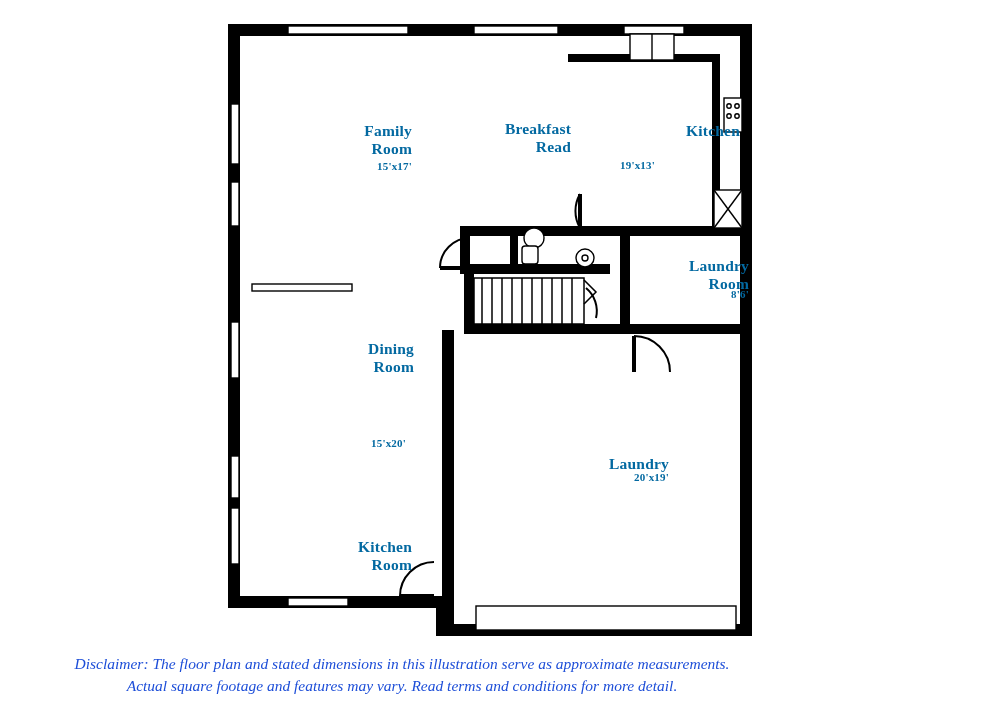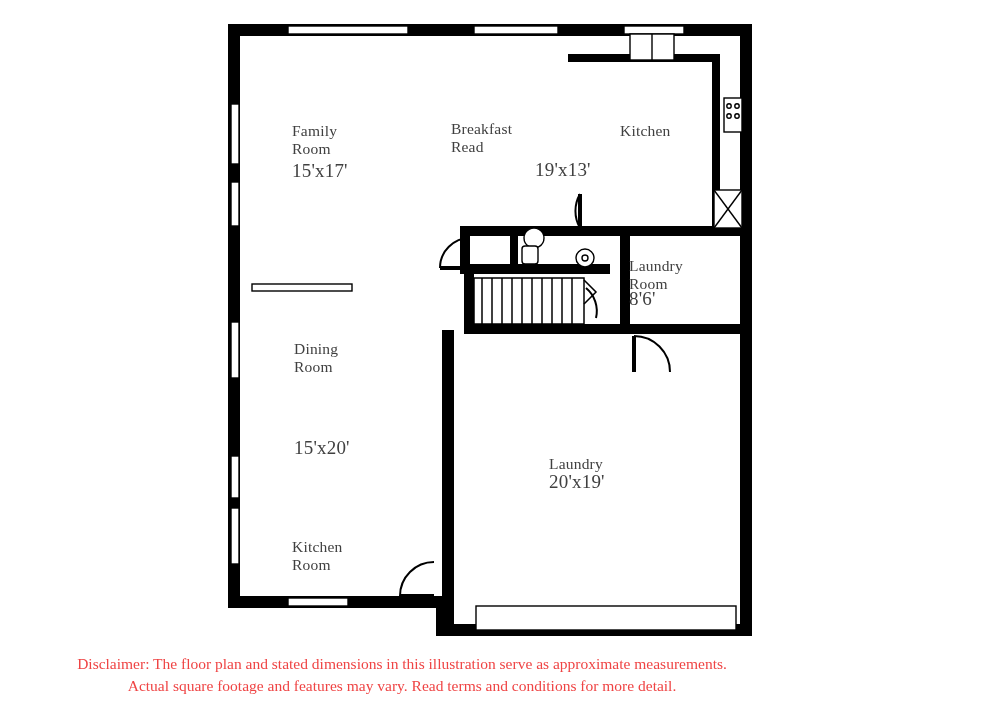--- a/index.html
+++ b/index.html
@@ -15,41 +15,42 @@
     overflow: hidden;
   }
   #floorplan {
     position: absolute;
     left: 0; top: 0;
     width: 1000px;
     height: 727px;
   }
   .label {
     position: absolute;
-    text-align: left;
+    text-align: right;
     font-family: "Liberation Serif", serif;
-    font-weight: normal;
-    color: #404040;
+    font-weight: bold;
+    color: #0369a1;
     line-height: 1.18;
     white-space: pre-line;
     letter-spacing: 0.2px;
   }
   .label.sz15 { font-size: 15.5px; }
-  .label.sz14 { font-size: 19px; }
+  .label.sz14 { font-size: 11px; }
   .disclaimer {
     position: absolute;
     left: 0;
     top: 653px;
     width: 804px;
     text-align: center;
     font-family: "Liberation Serif", serif;
     font-size: 15.5px;
-    color: #ef4444;
+    color: #1d4ed8;
     line-height: 1.42;
     white-space: pre-line;
+    font-style: italic;
   }
 </style>
 </head>
 <body>
 
 <svg id="floorplan" viewBox="0 0 1000 727" xmlns="http://www.w3.org/2000/svg">
   <rect x="0" y="0" width="1000" height="727" fill="#ffffff"></rect>
 
   <g fill="#000000">
 
@@ -173,21 +174,21 @@
 <div class="label sz14" style="left:535px; top:159px; width:120px;">19'x13'</div>
 
 <div class="label sz15" style="left:620px; top:122px; width:120px;">Kitchen</div>
 
 <div class="label sz15" style="left:629px; top:257px; width:120px;">Laundry
 Room</div>
 <div class="label sz14" style="left:629px; top:288px; width:120px;">8'6'</div>
 
 <div class="label sz15" style="left:294px; top:320px; width:120px;margin-top:20px;">Dining
 Room</div>
-<div class="label sz14" style="left:294px; top:437px; width:120px;">15'x20'</div>
+<div class="label sz14" style="left:286px; top:437px; width:120px;">15'x20'</div>
 
 <div class="label sz15" style="left:292px; top:538px; width:120px;">Kitchen
 Room</div>
 
 <div class="label sz15" style="left:549px; top:455px; width:120px;">Laundry</div>
 <div class="label sz14" style="left:549px; top:471px; width:120px;">20'x19'</div>
 
 <div class="disclaimer">Disclaimer: The floor plan and stated dimensions in this illustration serve as approximate measurements.
 Actual square footage and features may vary. Read terms and conditions for more detail.</div>
 

